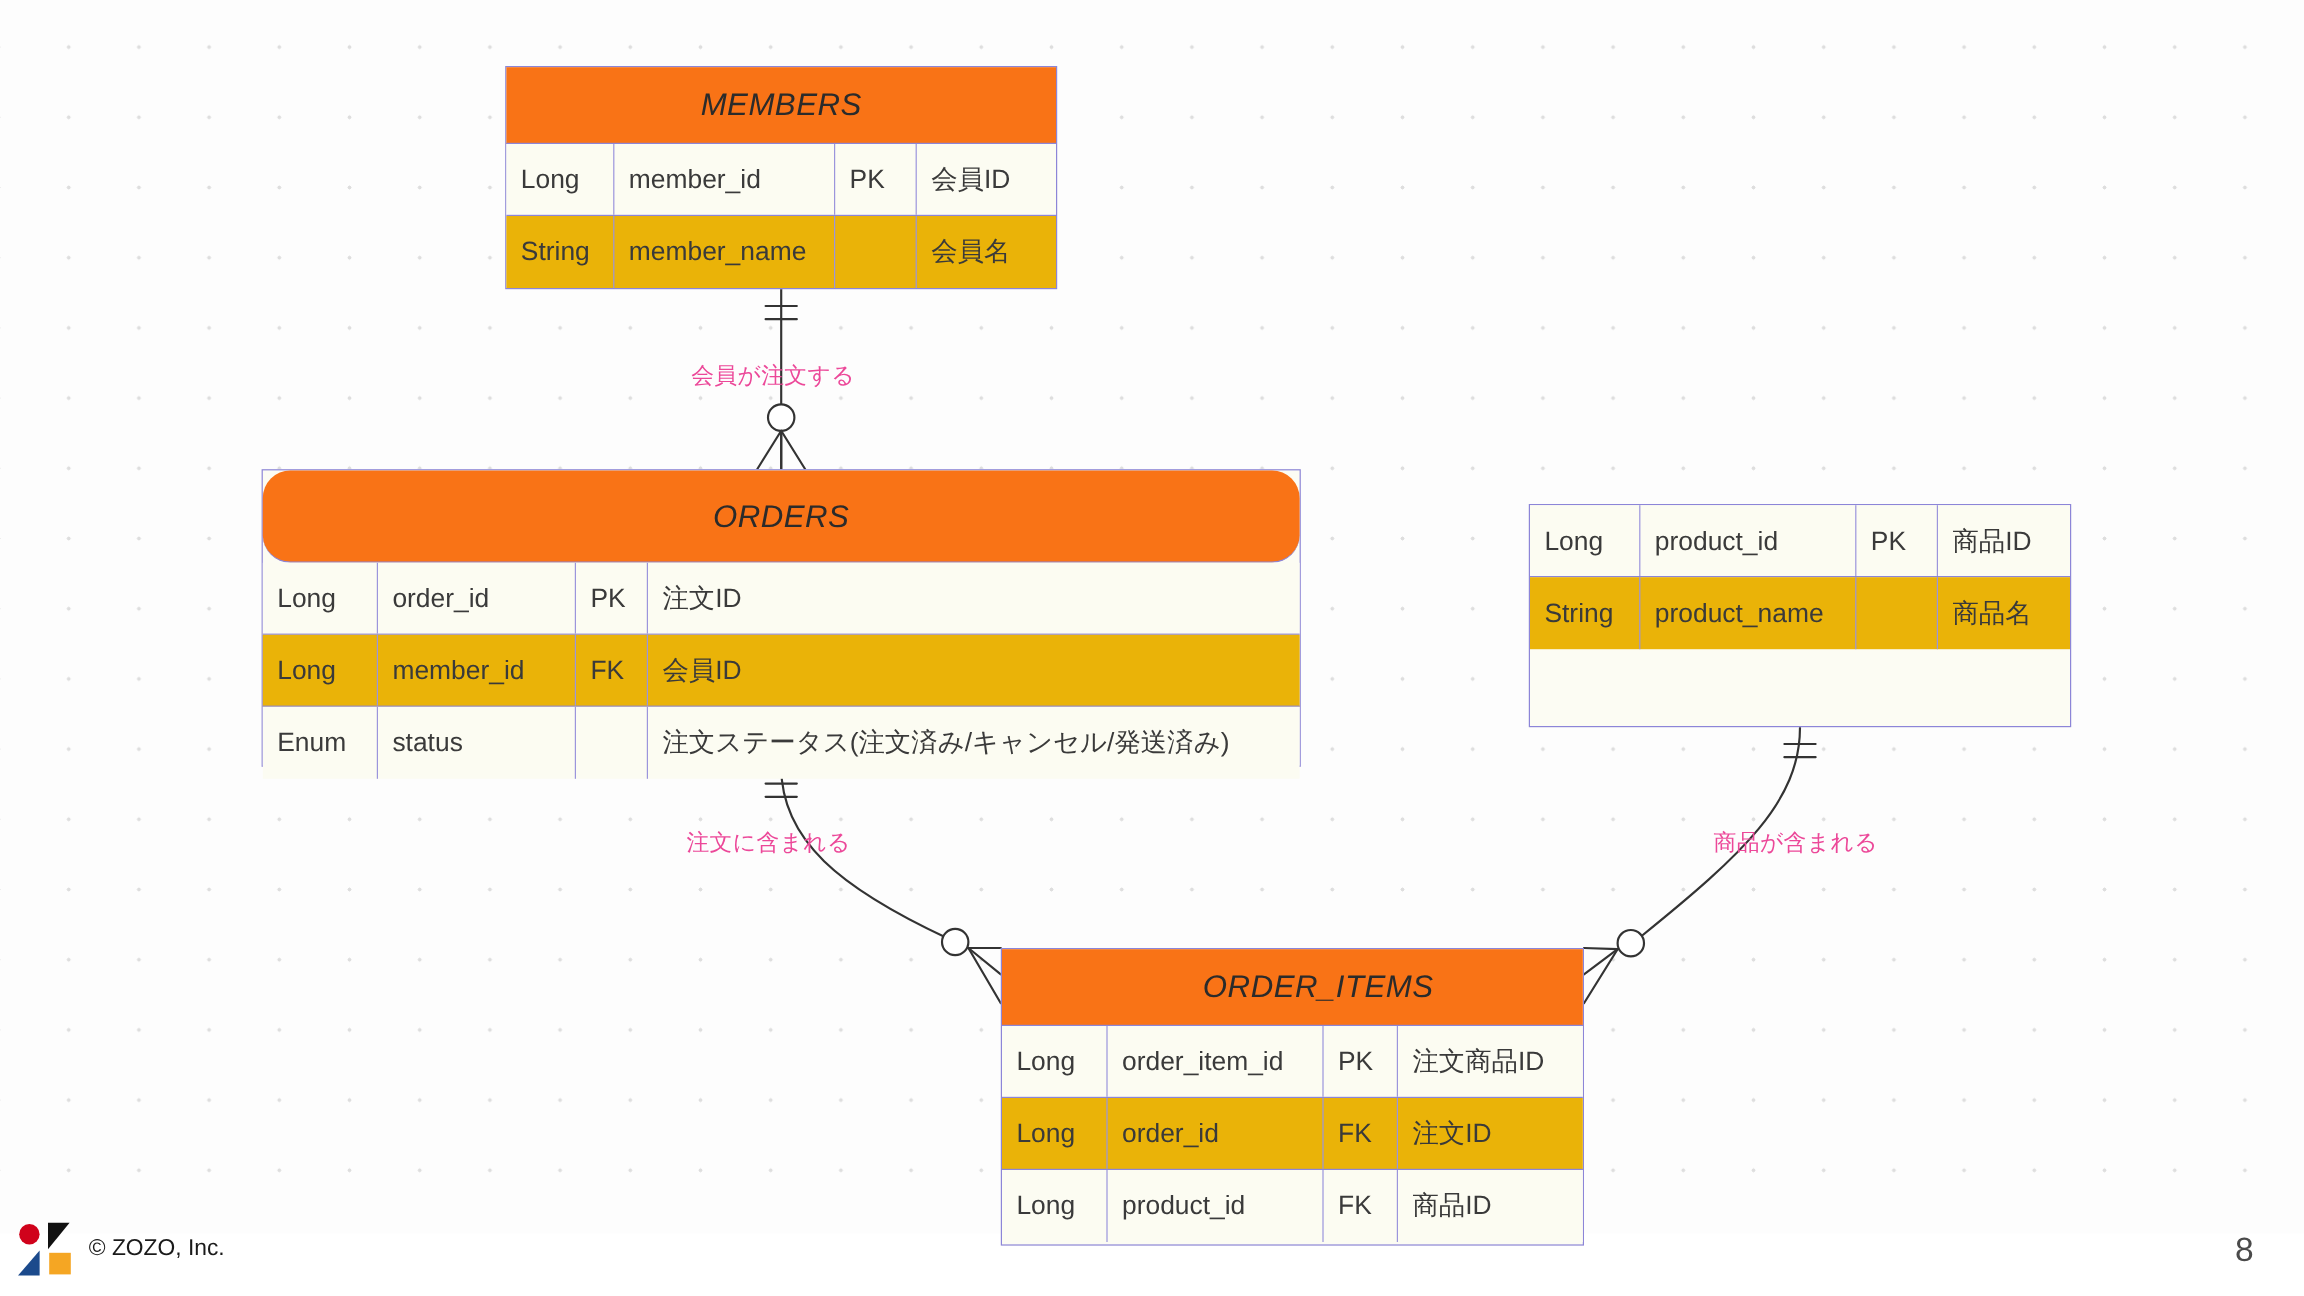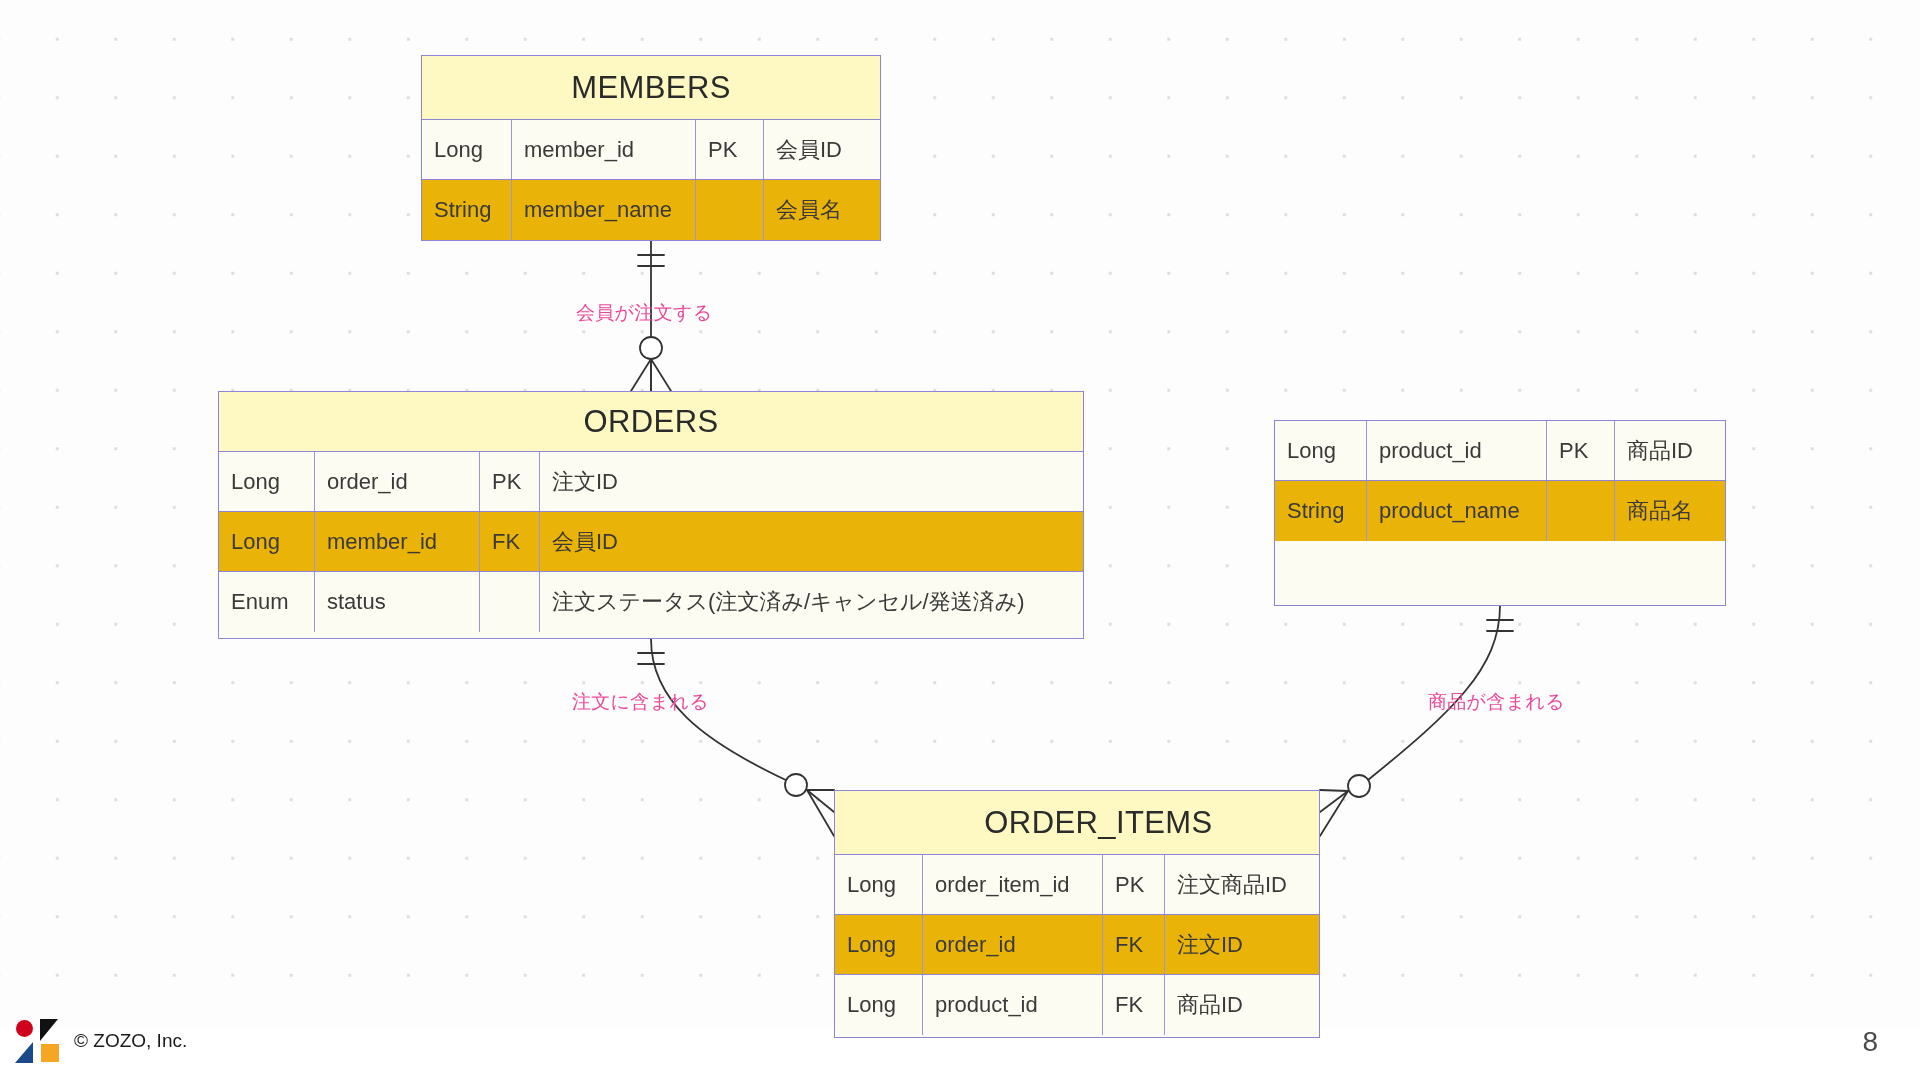--- a/index.html
+++ b/index.html
@@ -46,30 +46,31 @@
 
   
   .entity {
     position: absolute;
     border: 1.6px solid #8C85D8;
     box-sizing: border-box;
     background: #FCFCF3;
   }
 
   .entity-header {
-    background: #fef9c3;
+    background: #f97316;
     border-bottom: 1.6px solid #8C85D8;
     text-align: center;
     color: #2B2B2B;
-    font-size: 31px;
+    font-size: 26px;
     letter-spacing: 0.4px;
     display: flex;
     align-items: center;
     justify-content: center;
     box-sizing: border-box;
+    font-style: italic;
   }
 
   .attr-row {
     display: flex;
     box-sizing: border-box;
     border-bottom: 1.6px solid #8C85D8;
   }
   .attr-row:last-child { border-bottom: none; }
   .attr-row.odd  { background: #FCFCF2; }
   .attr-row.even { background: #eab308; }
@@ -218,21 +219,21 @@
     </div>
     <div class="attr-row even" style="height:60px;">
       <div class="cell type" style="width:90px;">String</div>
       <div class="cell name" style="width:184px;">member_name</div>
       <div class="cell key" style="width:68px;"></div>
       <div class="cell note last" style="flex:1;">会員名</div>
     </div>
   </div>
 
   <div class="entity" style="left:218px; top:391px; width:866px; height:248px;">
-    <div class="entity-header" style="height:60px;">ORDERS</div>
+    <div class="entity-header" style="height:77px;border-radius:23px;">ORDERS</div>
     <div class="attr-row odd" style="height:60px;">
       <div class="cell type" style="width:96px;">Long</div>
       <div class="cell name" style="width:165px;">order_id</div>
       <div class="cell key" style="width:60px;">PK</div>
       <div class="cell note last" style="flex:1;">注文ID</div>
     </div>
     <div class="attr-row even" style="height:60px;">
       <div class="cell type" style="width:96px;">Long</div>
       <div class="cell name" style="width:165px;">member_id</div>
       <div class="cell key" style="width:60px;">FK</div>

